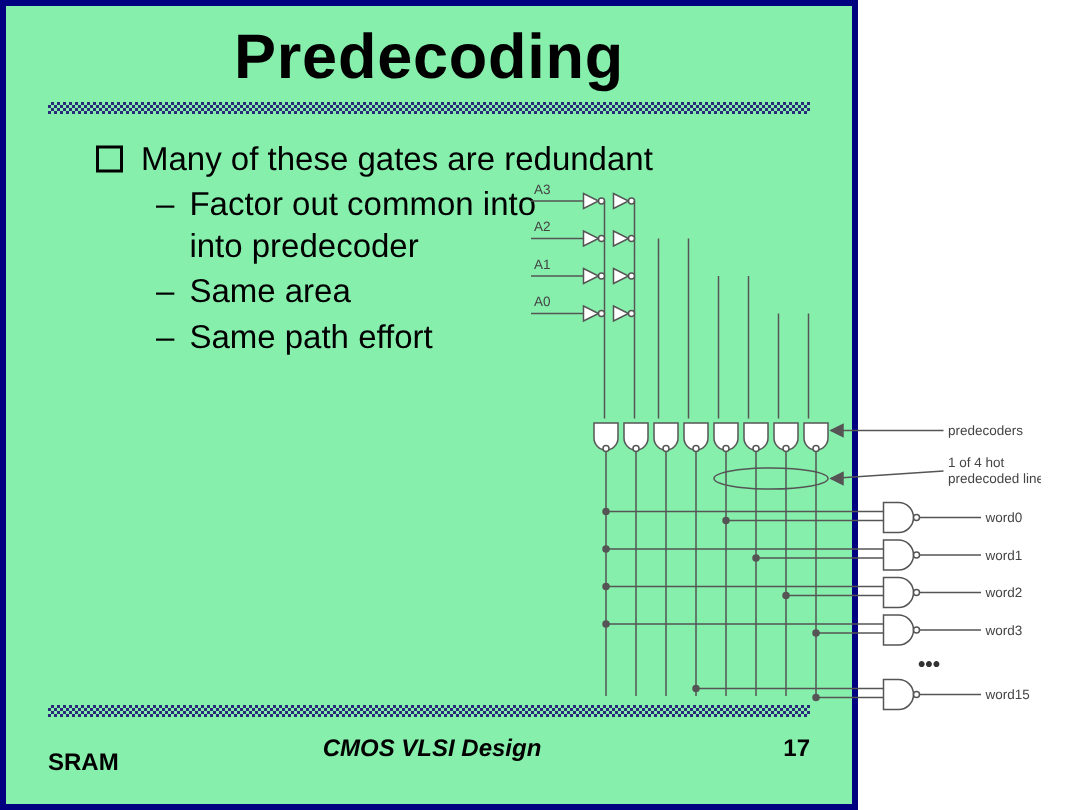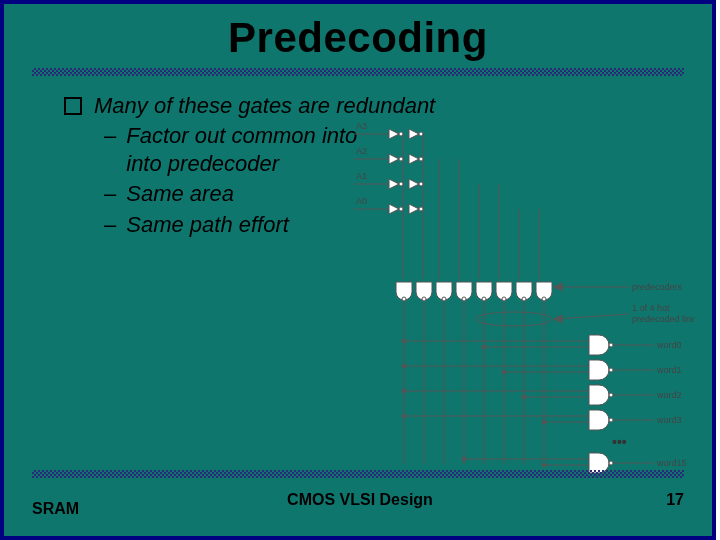--- a/index.html
+++ b/index.html
@@ -7,24 +7,24 @@
     padding: 0;
     width: 720px;
     height: 540px;
     background: #fff;
     font-family: Arial, Helvetica, sans-serif;
     overflow: hidden;
   }
   .slide {
     position: relative;
     box-sizing: border-box;
-    width: 716px;
+    width: 572px;
     height: 540px;
     border: 4px solid #000080;
-    background: #0f766e;
+    background: #86efac;
   }
   .title {
     text-align: center;
     font-family: "Arial Black", Arial, sans-serif;
     font-weight: 900;
     font-size: 42px;
     margin: 10px 0 6px 0;
     color: #000;
     letter-spacing: 0.5px;
   }
@@ -38,21 +38,20 @@
       linear-gradient(-45deg, transparent 75%, #2a2a7a 75%);
     background-size: 4px 4px;
     background-position: 0 0, 0 2px, 2px -2px, -2px 0;
   }
   .body {
     position: relative;
     padding: 16px 40px 0 60px;
     font-size: 22px;
     color: #000;
     line-height: 1.28;
-    font-style: italic;
   }
   .bullet-row {
     display: flex;
     align-items: flex-start;
     gap: 12px;
     margin-bottom: 2px;
   }
   .bullet-box {
     display: inline-block;
     width: 14px;
@@ -93,20 +92,21 @@
     margin-top: 4px;
     font-size: 16px;
     font-weight: bold;
     color: #000;
   }
   .foot-center {
     position: absolute;
     left: 4px;
     right: 0;
     text-align: center;
+    font-style: italic;
   }
   .foot-left { z-index: 1; margin-top: 18px; }
   .foot-right { z-index: 1; color: #000; }
 </style>
 </head>
 <body>
 
 <div class="slide">
 
   <div class="title">Predecoding</div>

